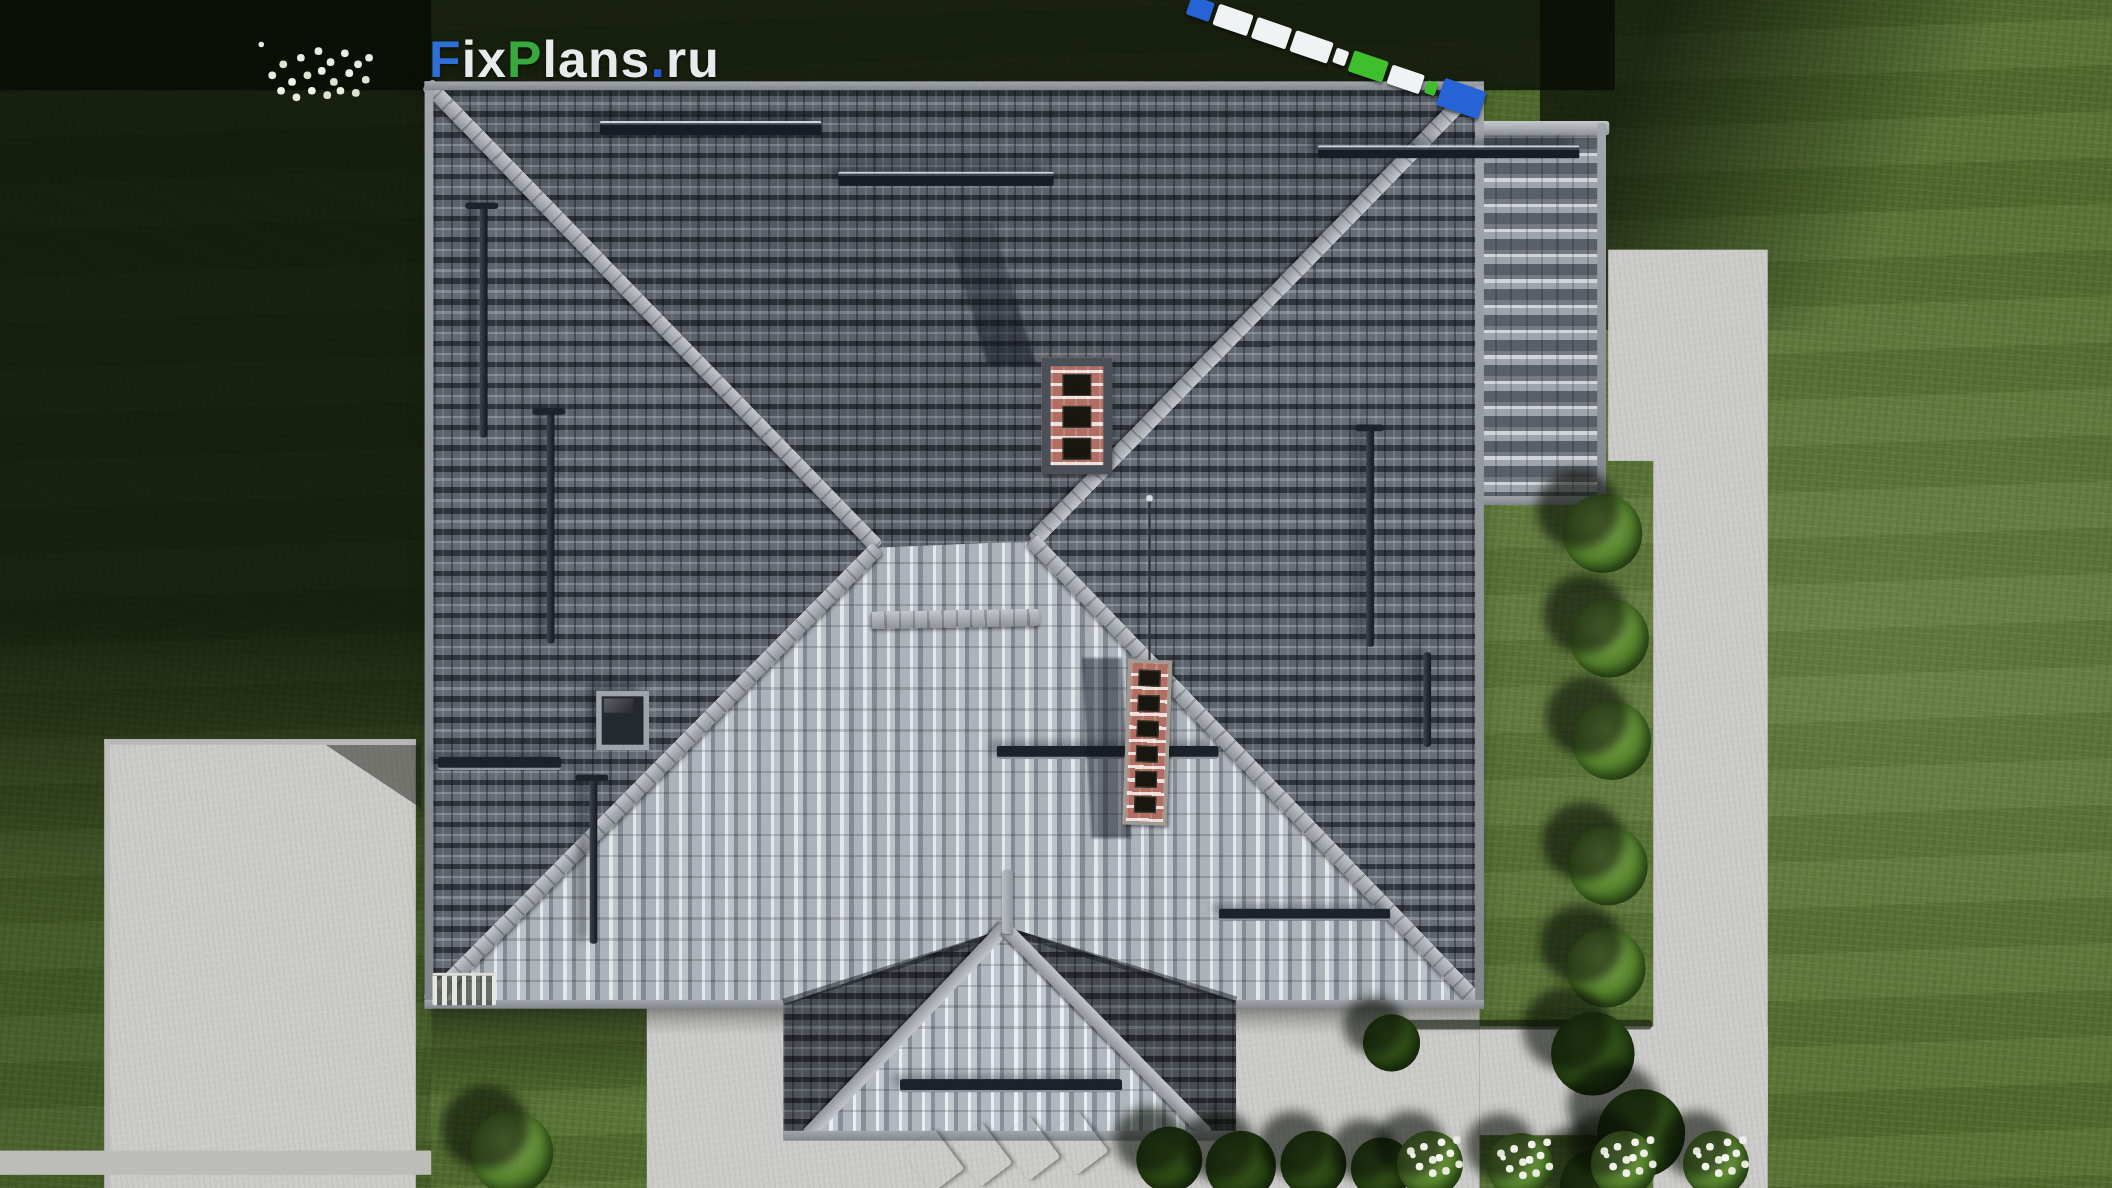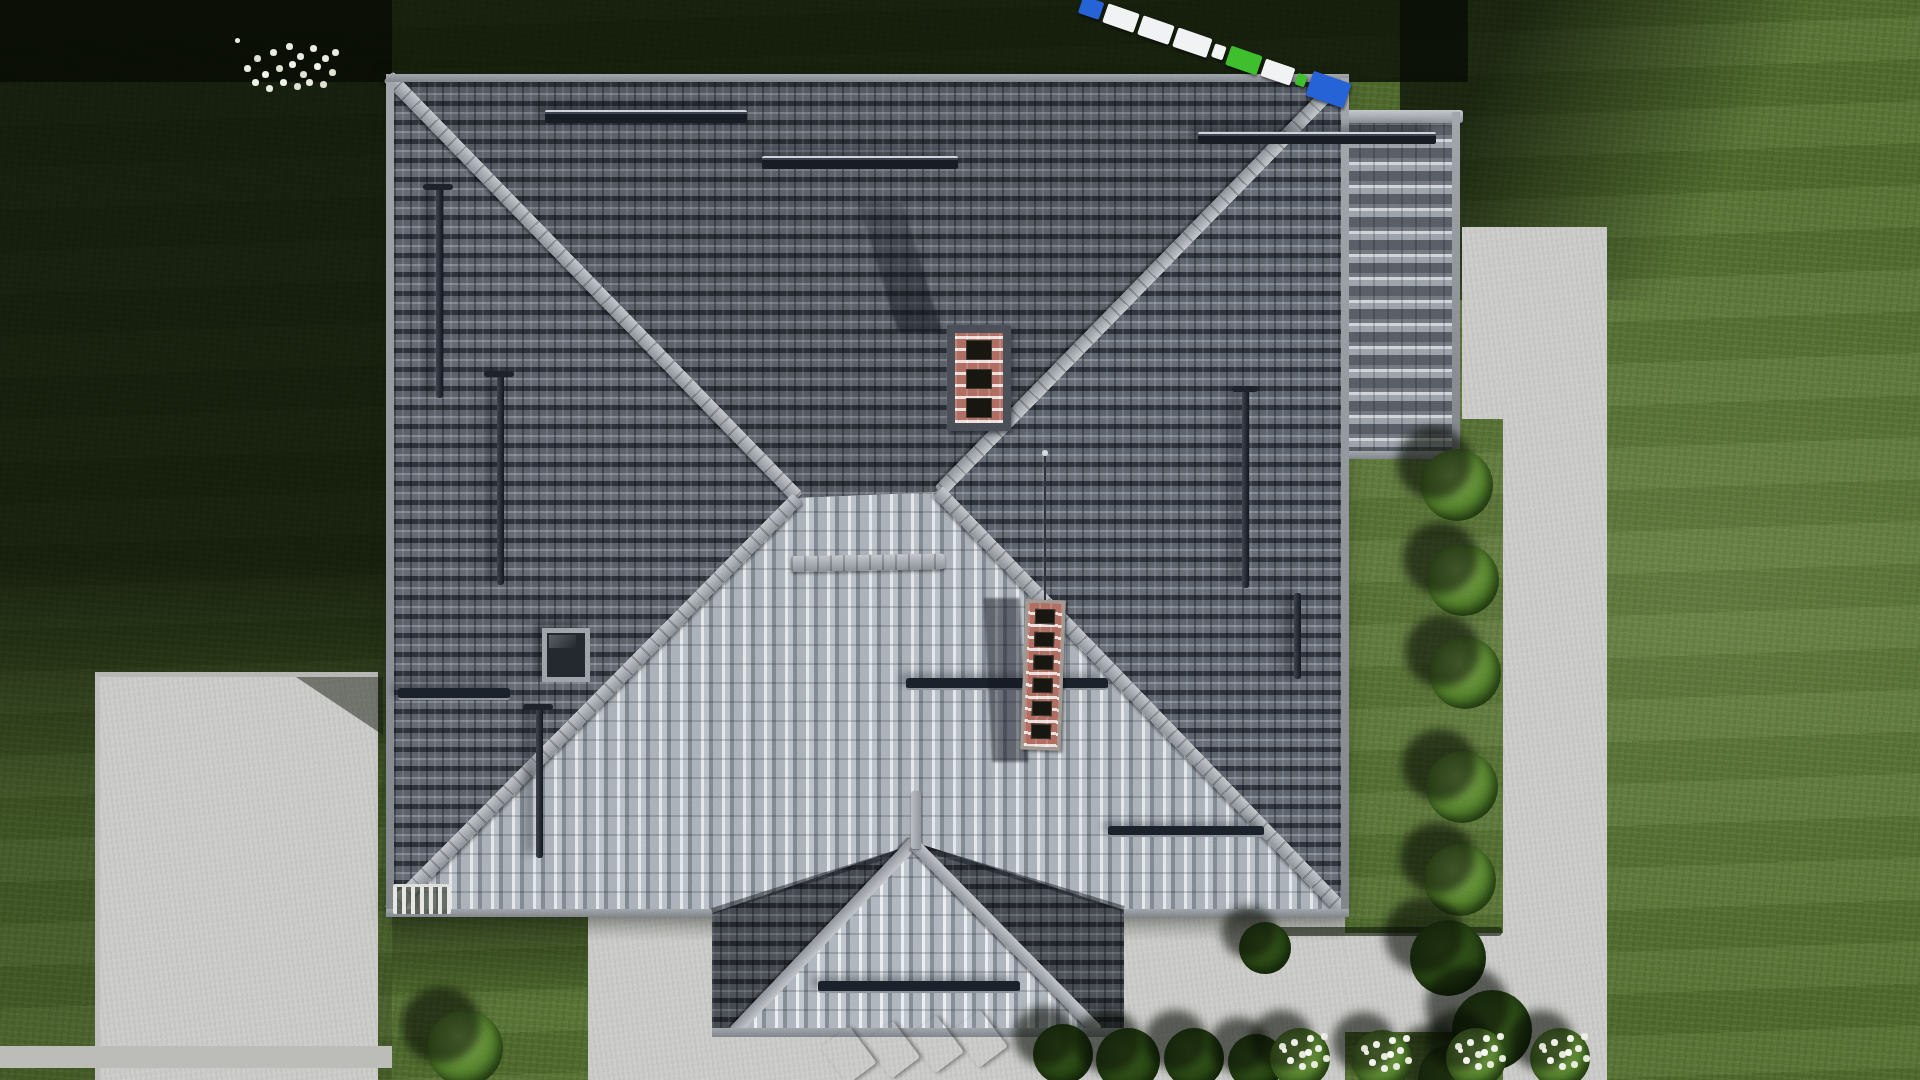--- a/index.html
+++ b/index.html
@@ -298,20 +298,23 @@
     <div class="car">
       <i style="background-color: rgb(29, 36, 56);"></i>
       <i style="background-color: rgb(63, 191, 46);"></i>
     </div>
     <div class="car">
       <i style="background-color: rgb(241, 242, 243);"></i>
       <i style="background-color: rgb(241, 242, 243);"></i>
     </div>
   </div>
 
+  <div id="logo">
+    <span style="color: rgb(46, 111, 216);">F</span><span style="color: rgb(233, 234, 236);">ix</span><span style="color: rgb(56, 169, 60);">P</span><span style="color: rgb(233, 234, 236);">lans</span><span style="color: rgb(43, 87, 208);">.</span><span style="color: rgb(233, 234, 236);">ru</span>
+  </div>
 
   <svg id="noise" width="1920" height="1080">
     <filter id="n">
         <feTurbulence type="fractalNoise" baseFrequency="0.9" numOctaves="2" stitchTiles="stitch"></feTurbulence>
       <feColorMatrix type="saturate" values="0"></feColorMatrix>
       </filter>
     <rect width="100%" height="100%" filter="url(#n)" opacity="0.35"></rect>
   </svg>
 </div>
 

